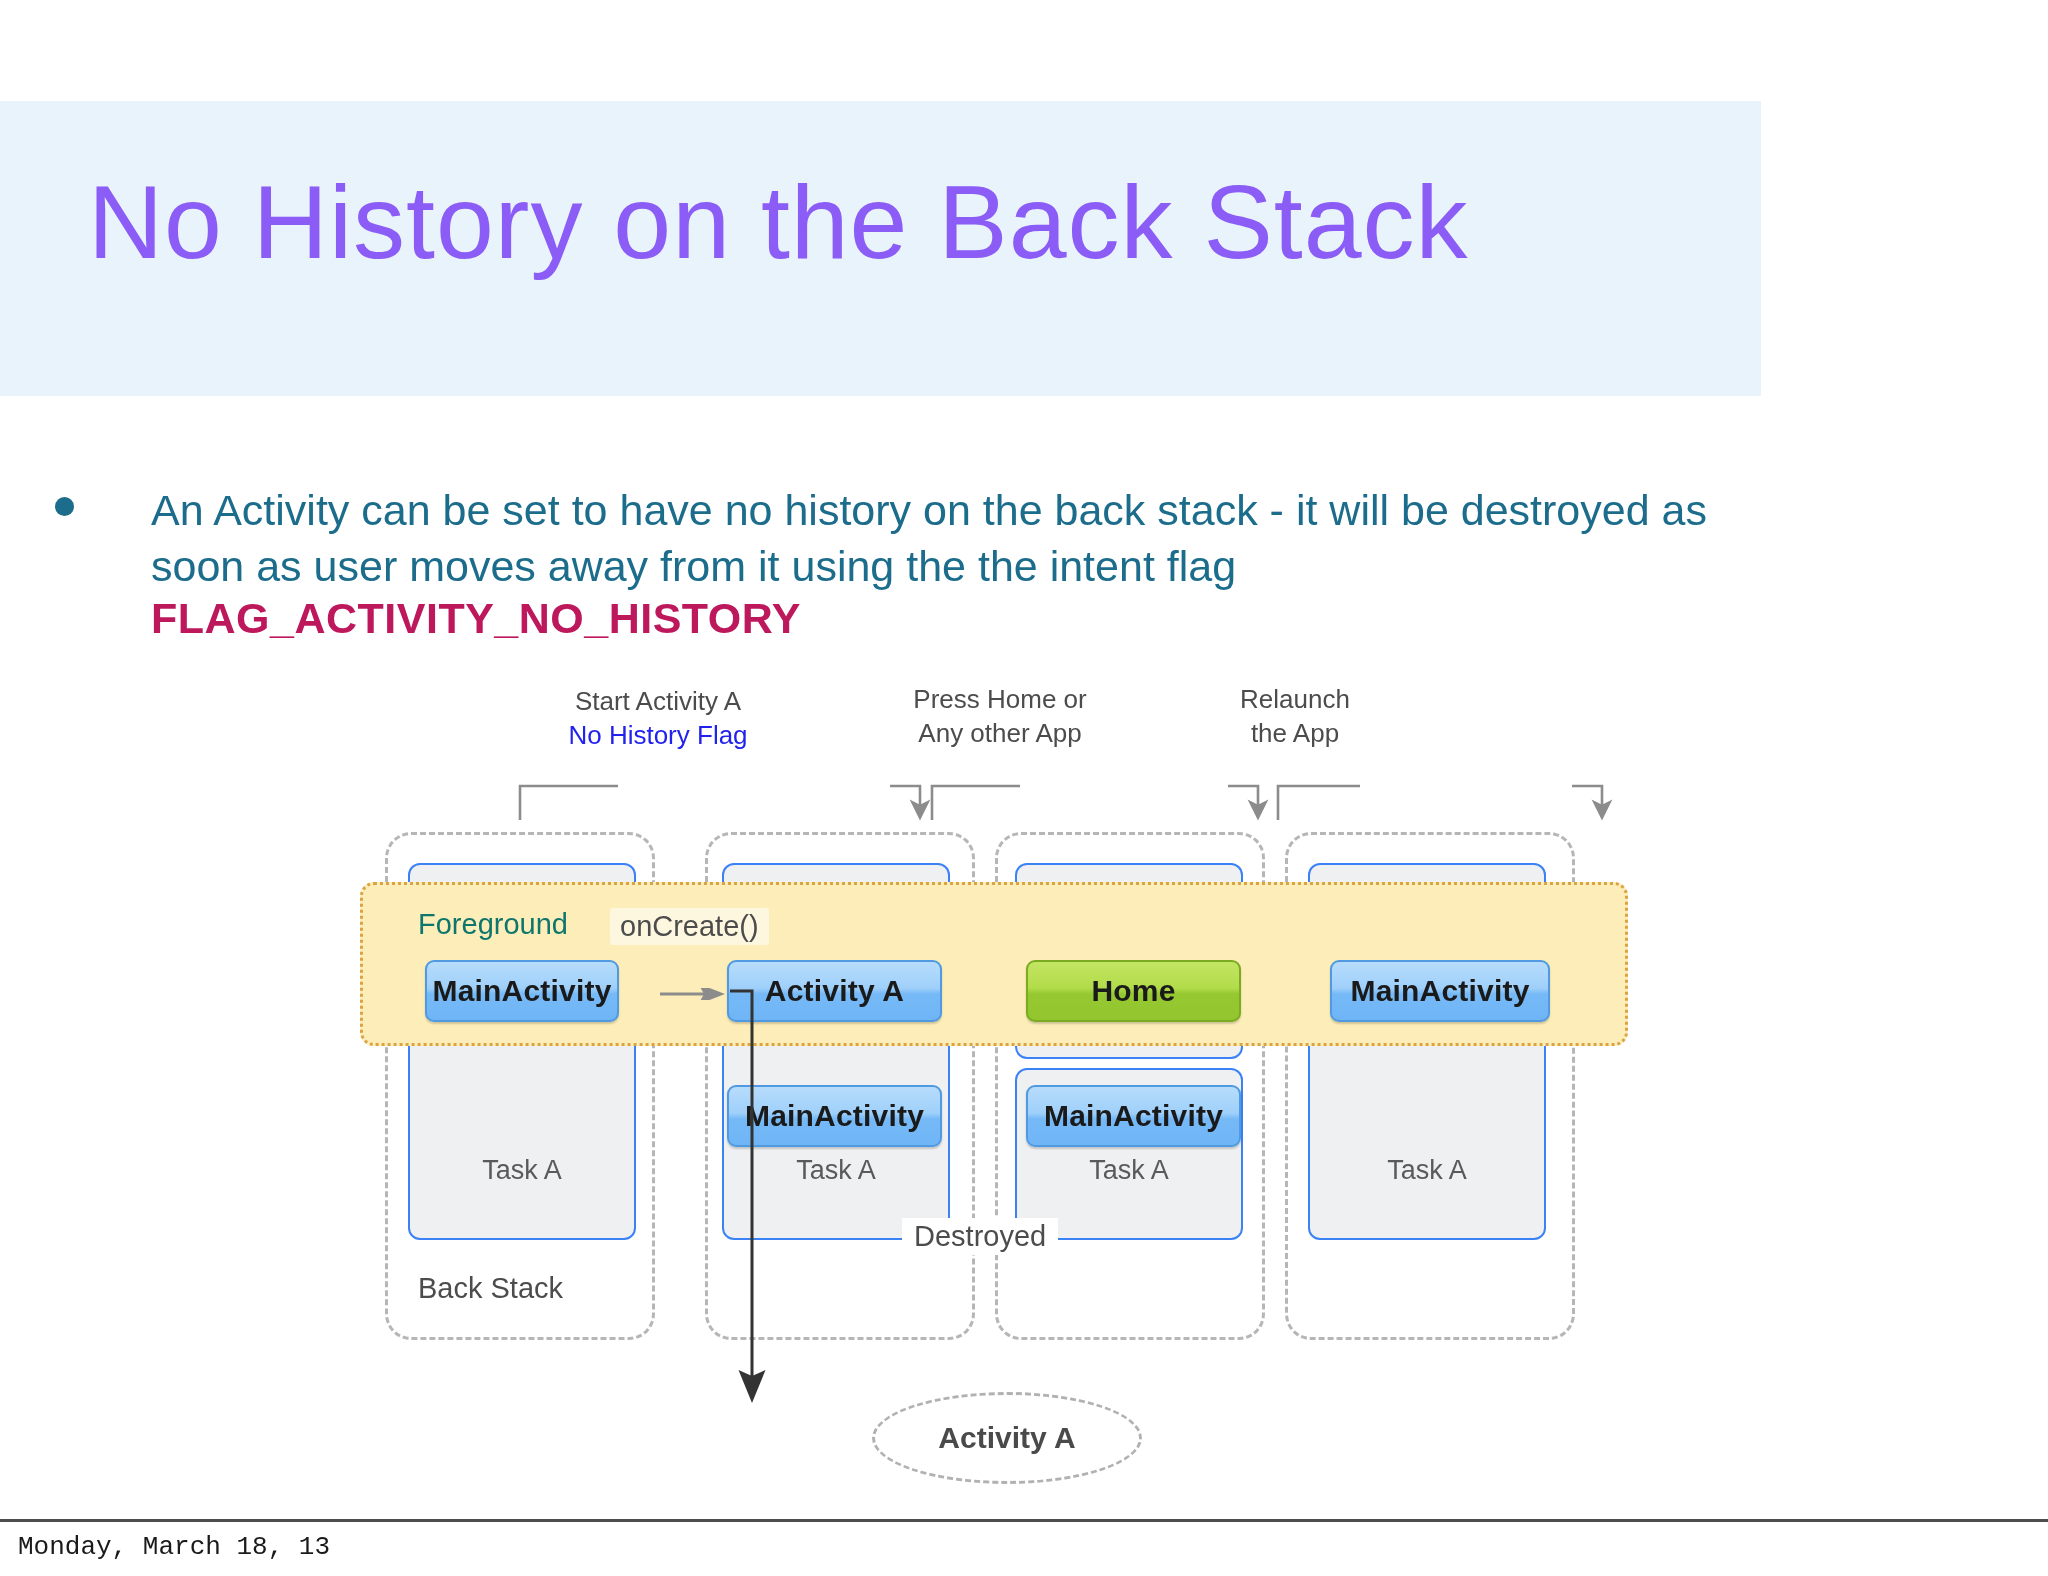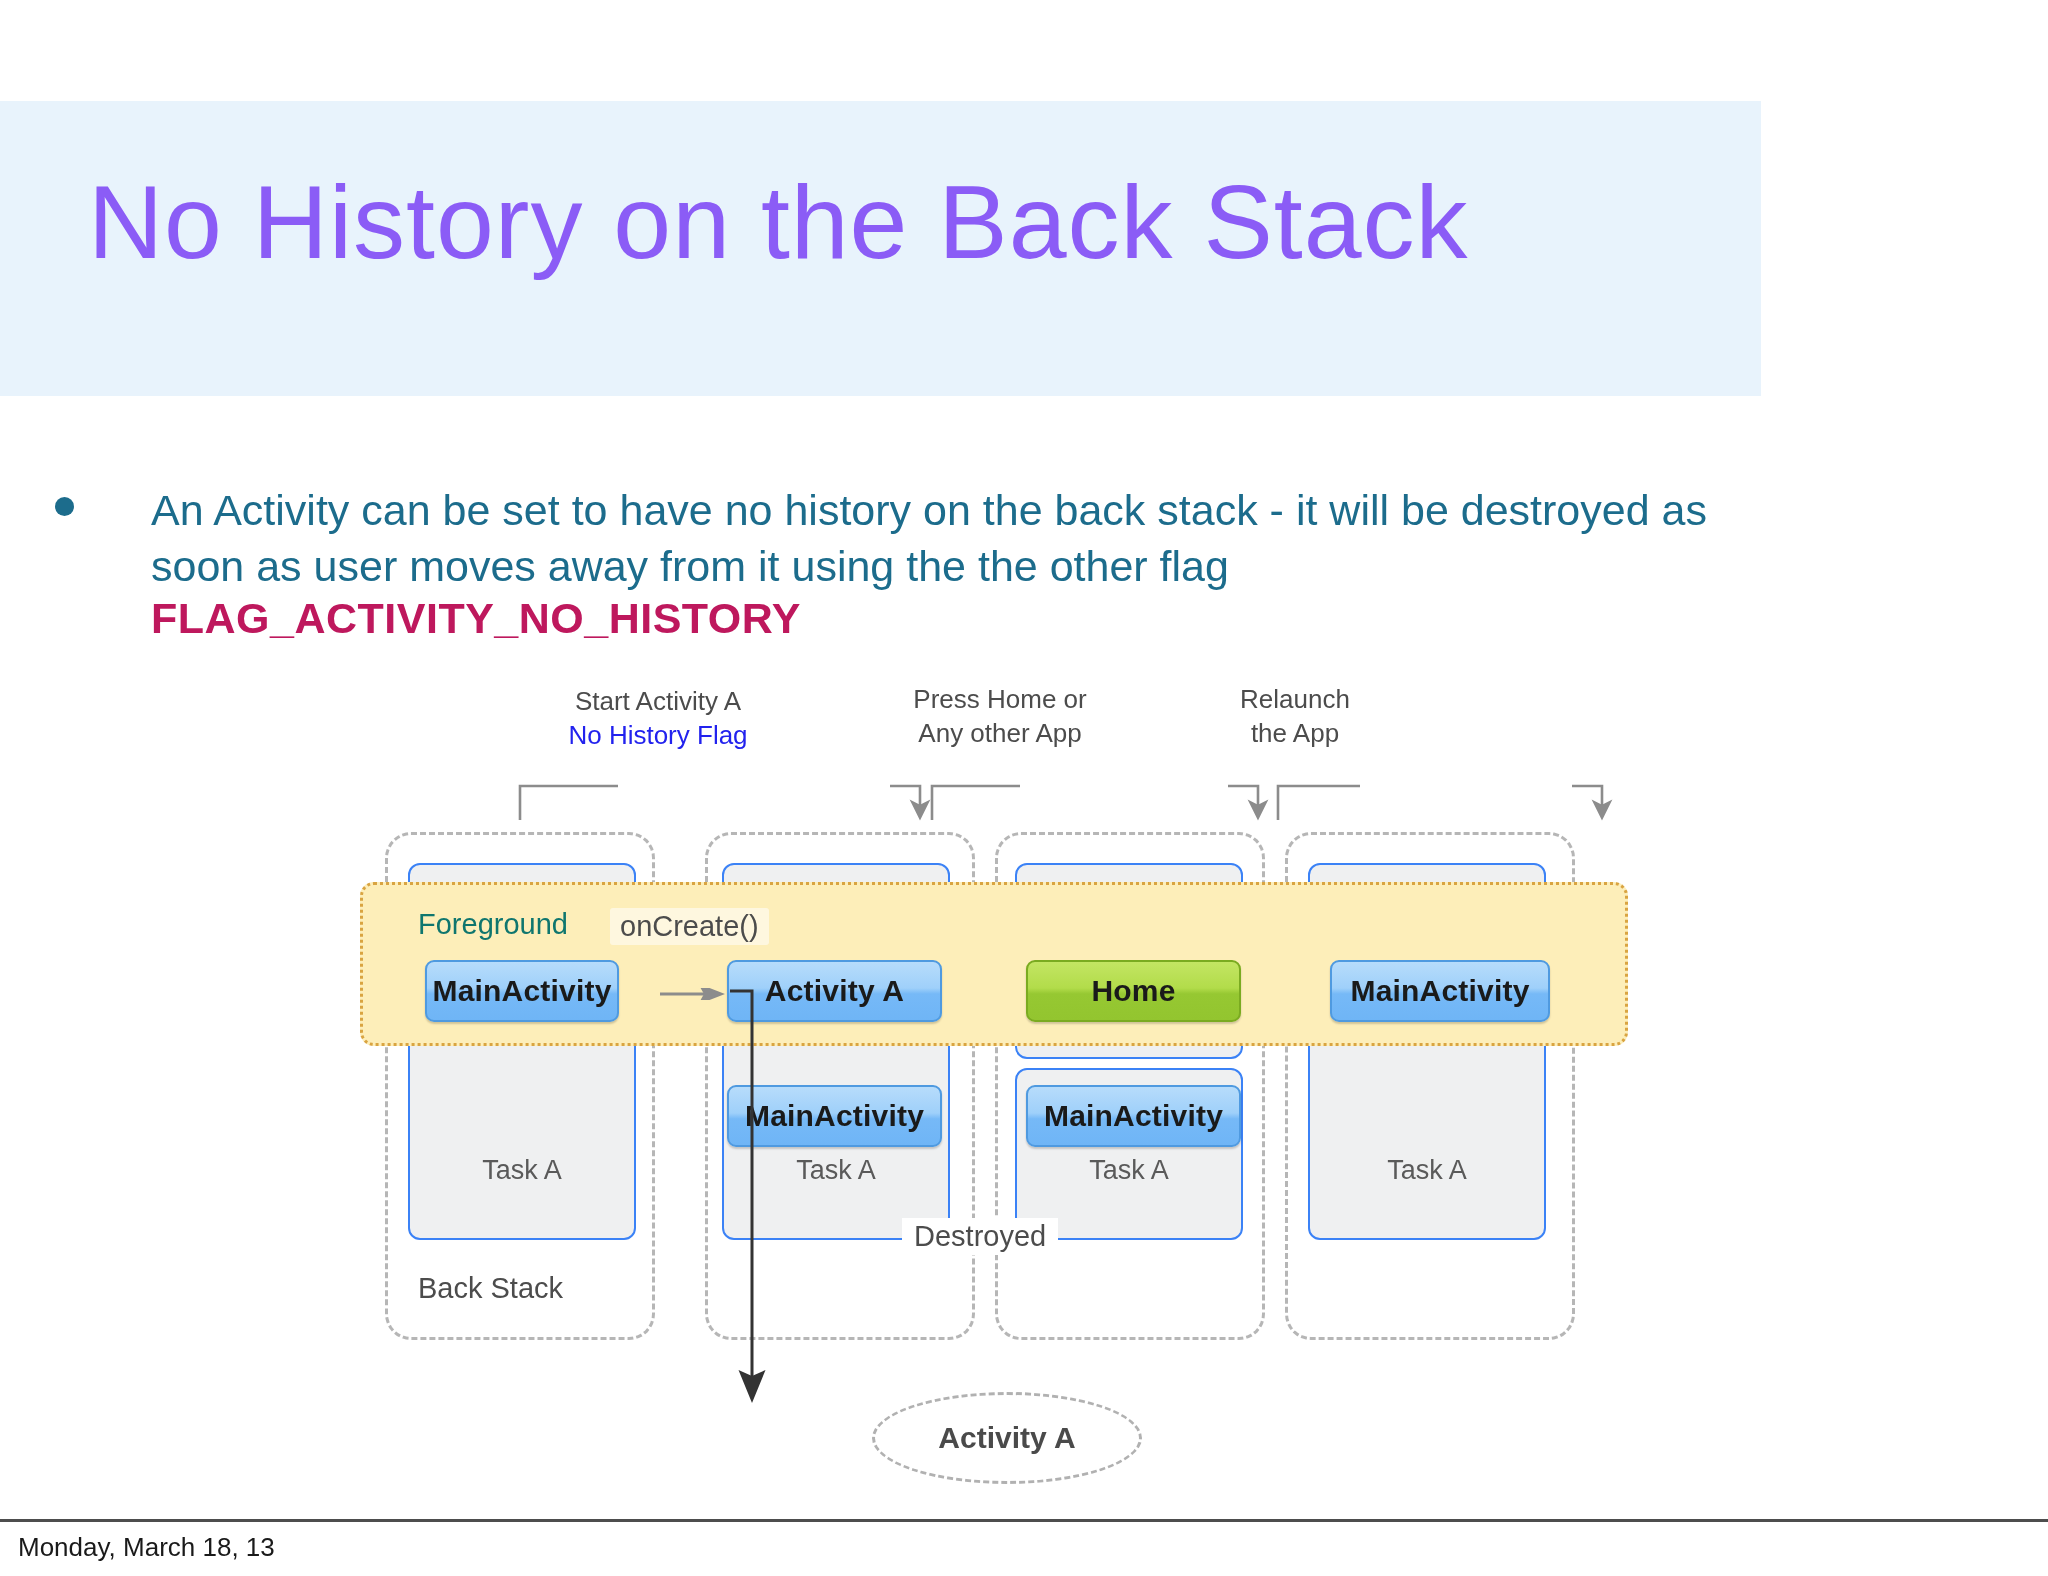--- a/index.html
+++ b/index.html
@@ -238,31 +238,32 @@
     width: 2048px;
     height: 3px;
     background: #4d4d4d;
   }
   #footer-date {
     position: absolute;
     left: 18px;
     top: 1532px;
     font-size: 26px;
     color: #1a1a1a;
+    font-family: Liberation Mono, monospace;
   }
 </style>
 </head>
 <body>
 
 <div id="title-banner"></div>
 <div id="slide-title">No History on the Back Stack</div>
 
 <div id="bullet-block">
   <div id="bullet-dot"></div>
-  <div id="bullet-text">An Activity can be set to have no history on the back stack - it will be destroyed as soon as user moves away from it using the the other flag</div>
+  <div id="bullet-text">An Activity can be set to have no history on the back stack - it will be destroyed as soon as user moves away from it using the the intent flag</div>
   <div id="flag-constant">FLAG_ACTIVITY_NO_HISTORY</div>
 </div>
 
 <div id="diagram">
 
   <div class="callout" style="left:508px; top:684px; width:300px;">
     <span>Start Activity A</span>
     <span class="flagline">No History Flag</span>
   </div>
 

